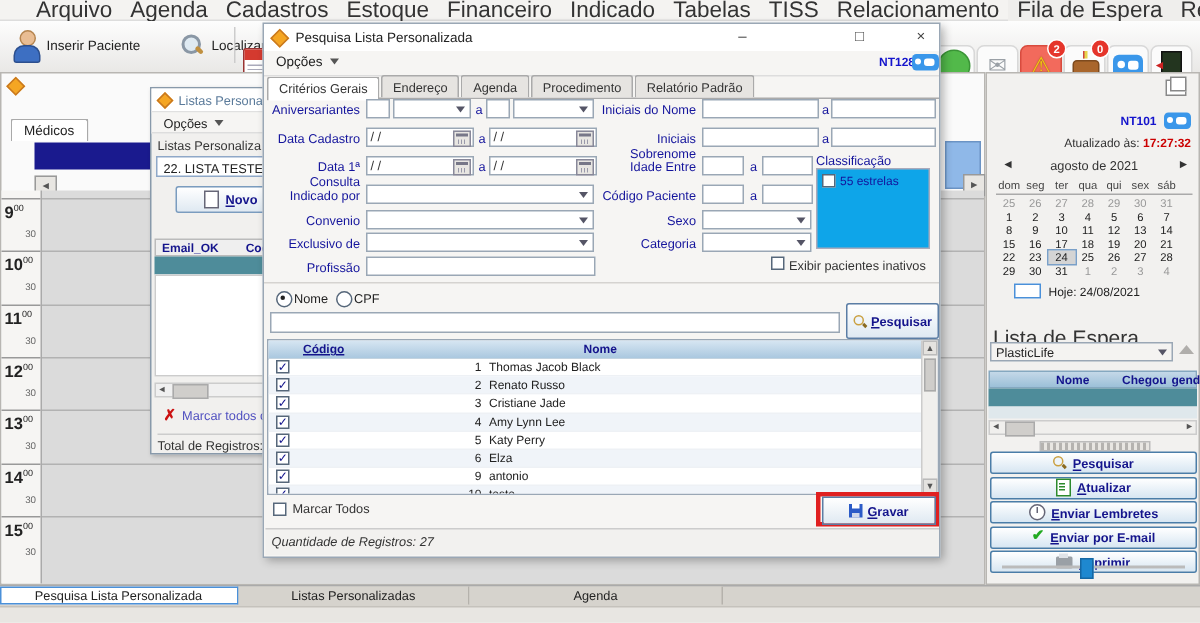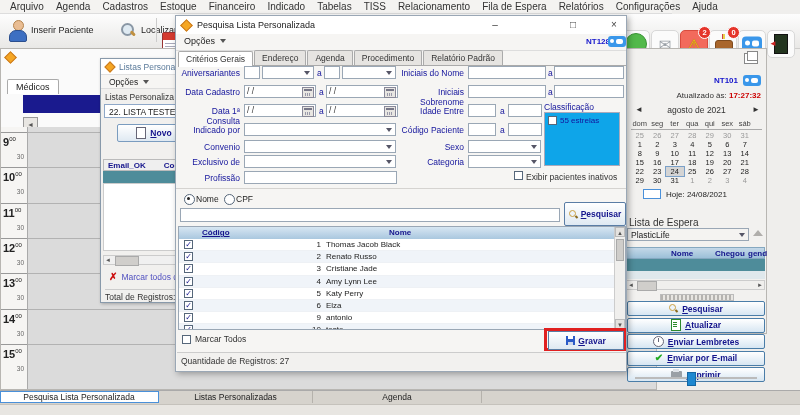--- a/index.html
+++ b/index.html
@@ -1,20 +1,20 @@
 <!DOCTYPE html>
 <html><head>
 <meta charset="utf-8">
 <style>
   html,body{margin:0;padding:0;}
   body{width:800px;height:415px;font-family:"Liberation Sans",sans-serif;background:#e8e6e2;overflow:hidden;}
   #app{position:relative;width:800px;height:415px;background:#efeeec;}
   .abs{position:absolute;}
   
-  #menubar{position:absolute;left:0;top:0;width:672px;height:14px;background:#f4f3f1;border-bottom:1px solid #ddd;font-size:10px;color:#333;display:flex;align-items:center;padding-left:4px;box-sizing:border-box;}
+  #menubar{position:absolute;left:0;top:0;width:672px;height:14px;background:#f4f3f1;border-bottom:1px solid #ddd;font-size:15px;color:#333;display:flex;align-items:center;padding-left:18px;box-sizing:border-box;}
   .menu-item{padding:0 6px;white-space:nowrap;}
   
   #toolbar{position:absolute;left:0;top:14px;width:800px;height:34px;background:linear-gradient(#fdfdfd,#e9e8e6);border-bottom:1px solid #cfcecc;}
   .tbtn{position:absolute;top:2px;height:28px;display:flex;align-items:center;gap:5px;font-size:9px;color:#222;padding:0 6px;border-radius:3px;}
   .person-ic{width:18px;height:22px;position:relative;}
   .person-ic::before{content:"";position:absolute;left:5px;top:1px;width:9px;height:9px;border-radius:50%;background:#e9bd93;border:1px solid #b5854f;}
   .person-ic::after{content:"";position:absolute;left:1px;top:11px;width:16px;height:10px;border-radius:7px 7px 2px 2px;background:#3d6fc2;border:1px solid #2c4f8e;}
   .mag-ic{width:16px;height:16px;position:relative;}
   .mag-ic::before{content:"";position:absolute;left:1px;top:1px;width:9px;height:9px;border:2px solid #8a97a5;border-radius:50%;background:#dfeaf2;}
   .mag-ic::after{content:"";position:absolute;left:10px;top:10px;width:6px;height:2.5px;background:#c09040;transform:rotate(45deg);border-radius:2px;}
@@ -109,43 +109,43 @@
   .tname{position:absolute;left:147px;top:1px;}
   #d-vscroll{position:absolute;right:0;top:0;width:10px;height:102px;background:#f0efed;border-left:1px solid #ccc;}
   #d-vscroll .sa{position:absolute;left:0;width:10px;height:10px;font-size:6px;text-align:center;line-height:10px;color:#555;background:#e4e2df;border:1px solid #bbb;box-sizing:border-box;}
   #d-vscroll .thumb{position:absolute;left:1px;top:12px;width:8px;height:22px;background:#cfcdca;border:1px solid #aaa;box-sizing:border-box;}
   #d-markall{position:absolute;left:6px;top:318px;font-size:8.5px;color:#333;display:flex;align-items:center;gap:4px;}
   #gravar-hl{position:absolute;left:368px;top:312px;width:82px;height:23px;border:3px solid #e02020;box-sizing:border-box;z-index:2;}
   #d-gravar{position:absolute;left:372px;top:315px;width:74px;height:17px;background:linear-gradient(#ffffff,#dfe9f2);border:1px solid #5a7da5;font-size:8.5px;font-weight:bold;color:#14148c;display:flex;align-items:center;justify-content:center;gap:3px;z-index:3;}
   .floppy{width:9px;height:9px;background:#2b5bc7;position:relative;display:inline-block;}
   .floppy::before{content:"";position:absolute;left:2px;top:0;width:5px;height:3px;background:#fff;}
   .floppy::after{content:"";position:absolute;left:2px;bottom:0;width:5px;height:3px;background:#cfd8ea;}
-  #d-status{position:absolute;left:1px;top:336px;width:449px;height:18px;background:#f2f1ef;border-top:1px solid #ccc;font-size:8.5px;color:#333;line-height:16px;padding-left:4px;box-sizing:border-box;}
+  #d-status{position:absolute;left:1px;top:336px;width:449px;height:18px;background:#f2f1ef;border-top:1px solid #ccc;font-size:8.5px;color:#333;line-height:16px;padding-left:4px;box-sizing:border-box;font-style:italic;}
   .ulf{display:inline-block;}
   .ulf::first-letter{text-decoration:underline;}
   
-  #right-panel{position:absolute;left:624px;top:48px;width:143px;height:286px;background:#f2f1ef;border:1px solid #b8b6b2;box-sizing:border-box;}
+  #right-panel{position:absolute;left:657px;top:48px;width:143px;height:342px;background:#f2f1ef;border:1px solid #b8b6b2;box-sizing:border-box;}
   #rp-restore{position:absolute;right:8px;top:4px;width:12px;height:9px;border:1px solid #888;background:#fff;}
   #rp-restore::before{content:"";position:absolute;left:2px;top:-3px;width:9px;height:8px;border:1px solid #888;background:#fff;}
   #rp-nt{position:absolute;right:28px;top:27px;}
   #rp-chat{position:absolute;right:5px;top:26px;}
   #rp-upd{position:absolute;right:5px;top:42px;font-size:8px;color:#333;}
   #rp-upd b{color:#cc0000;}
   #cal{position:absolute;left:6px;top:56px;width:131px;height:96px;font-size:8px;color:#333;}
   #cal-title{position:absolute;left:0;top:0;width:100%;text-align:center;font-size:8.5px;}
   .cal-arrow{position:absolute;top:0;font-size:8px;color:#333;}
   #cal-days{position:absolute;left:0;top:14px;width:100%;border-bottom:1px solid #aaa;padding-bottom:1px;}
   .dayname{display:inline-block;width:17.5px;text-align:center;font-size:7.5px;color:#444;}
   #calgrid{position:absolute;left:0;top:26px;width:100%;}
   .cday{display:inline-block;width:17.5px;height:9px;text-align:center;font-size:7.5px;color:#222;line-height:9px;}
   .cday.muted{color:#999;}
   .cday.sel{background:#d4d4d4;outline:1px solid #7aa0c8;}
   #cal-today{position:absolute;left:12px;top:84px;font-size:8px;color:#222;display:flex;align-items:center;gap:5px;}
   .today-box{width:16px;height:8px;border:1px solid #4a90d9;background:#fff;display:inline-block;}
-  #rp-wl-label{position:absolute;left:4px;top:168px;font-size:10px;color:#333;}
+  #rp-wl-label{position:absolute;left:4px;top:168px;font-size:14px;color:#333;}
   #rp-wl-select{position:absolute;left:2px;top:179px;width:122px;height:13px;background:#f4f3f1;border:1px solid #9aa7b5;font-size:8.5px;color:#222;line-height:12px;padding-left:3px;box-sizing:border-box;}
   #rp-wl-select::after{content:"";position:absolute;right:3px;top:4px;width:0;height:0;border-left:3px solid transparent;border-right:3px solid transparent;border-top:4px solid #556;}
   #rp-collapse{position:absolute;right:3px;top:181px;width:0;height:0;border-left:5px solid transparent;border-right:5px solid transparent;border-bottom:6px solid #b0aeab;}
   #rp-table-head{position:absolute;left:1px;top:198px;width:139px;height:12px;background:linear-gradient(#c4d8e8,#9cc0d8);border:1px solid #85a8c0;box-sizing:border-box;font-size:8px;font-weight:bold;color:#14148c;}
   #rp-teal{position:absolute;left:1px;top:210px;width:139px;height:12px;background:#4e8c9a;}
   #rp-lightrow{position:absolute;left:1px;top:222px;width:139px;height:8px;background:#dfe8ec;}
   #rp-hscroll{position:absolute;left:1px;top:231px;width:139px;height:10px;background:#f0efed;border:1px solid #ccc;box-sizing:border-box;font-size:6px;color:#555;}
   #rp-hscroll .thumb{position:absolute;left:10px;top:0;width:18px;height:8px;background:#d0cecb;border:1px solid #aaa;}
   #rp-splitter{position:absolute;left:35px;top:245px;width:72px;height:5px;background:repeating-linear-gradient(90deg,#b5b3b0 0 2px,#e8e6e2 2px 4px);border:1px solid #bbb;}
   #rpbtns{position:absolute;left:2px;top:252px;width:138px;}

